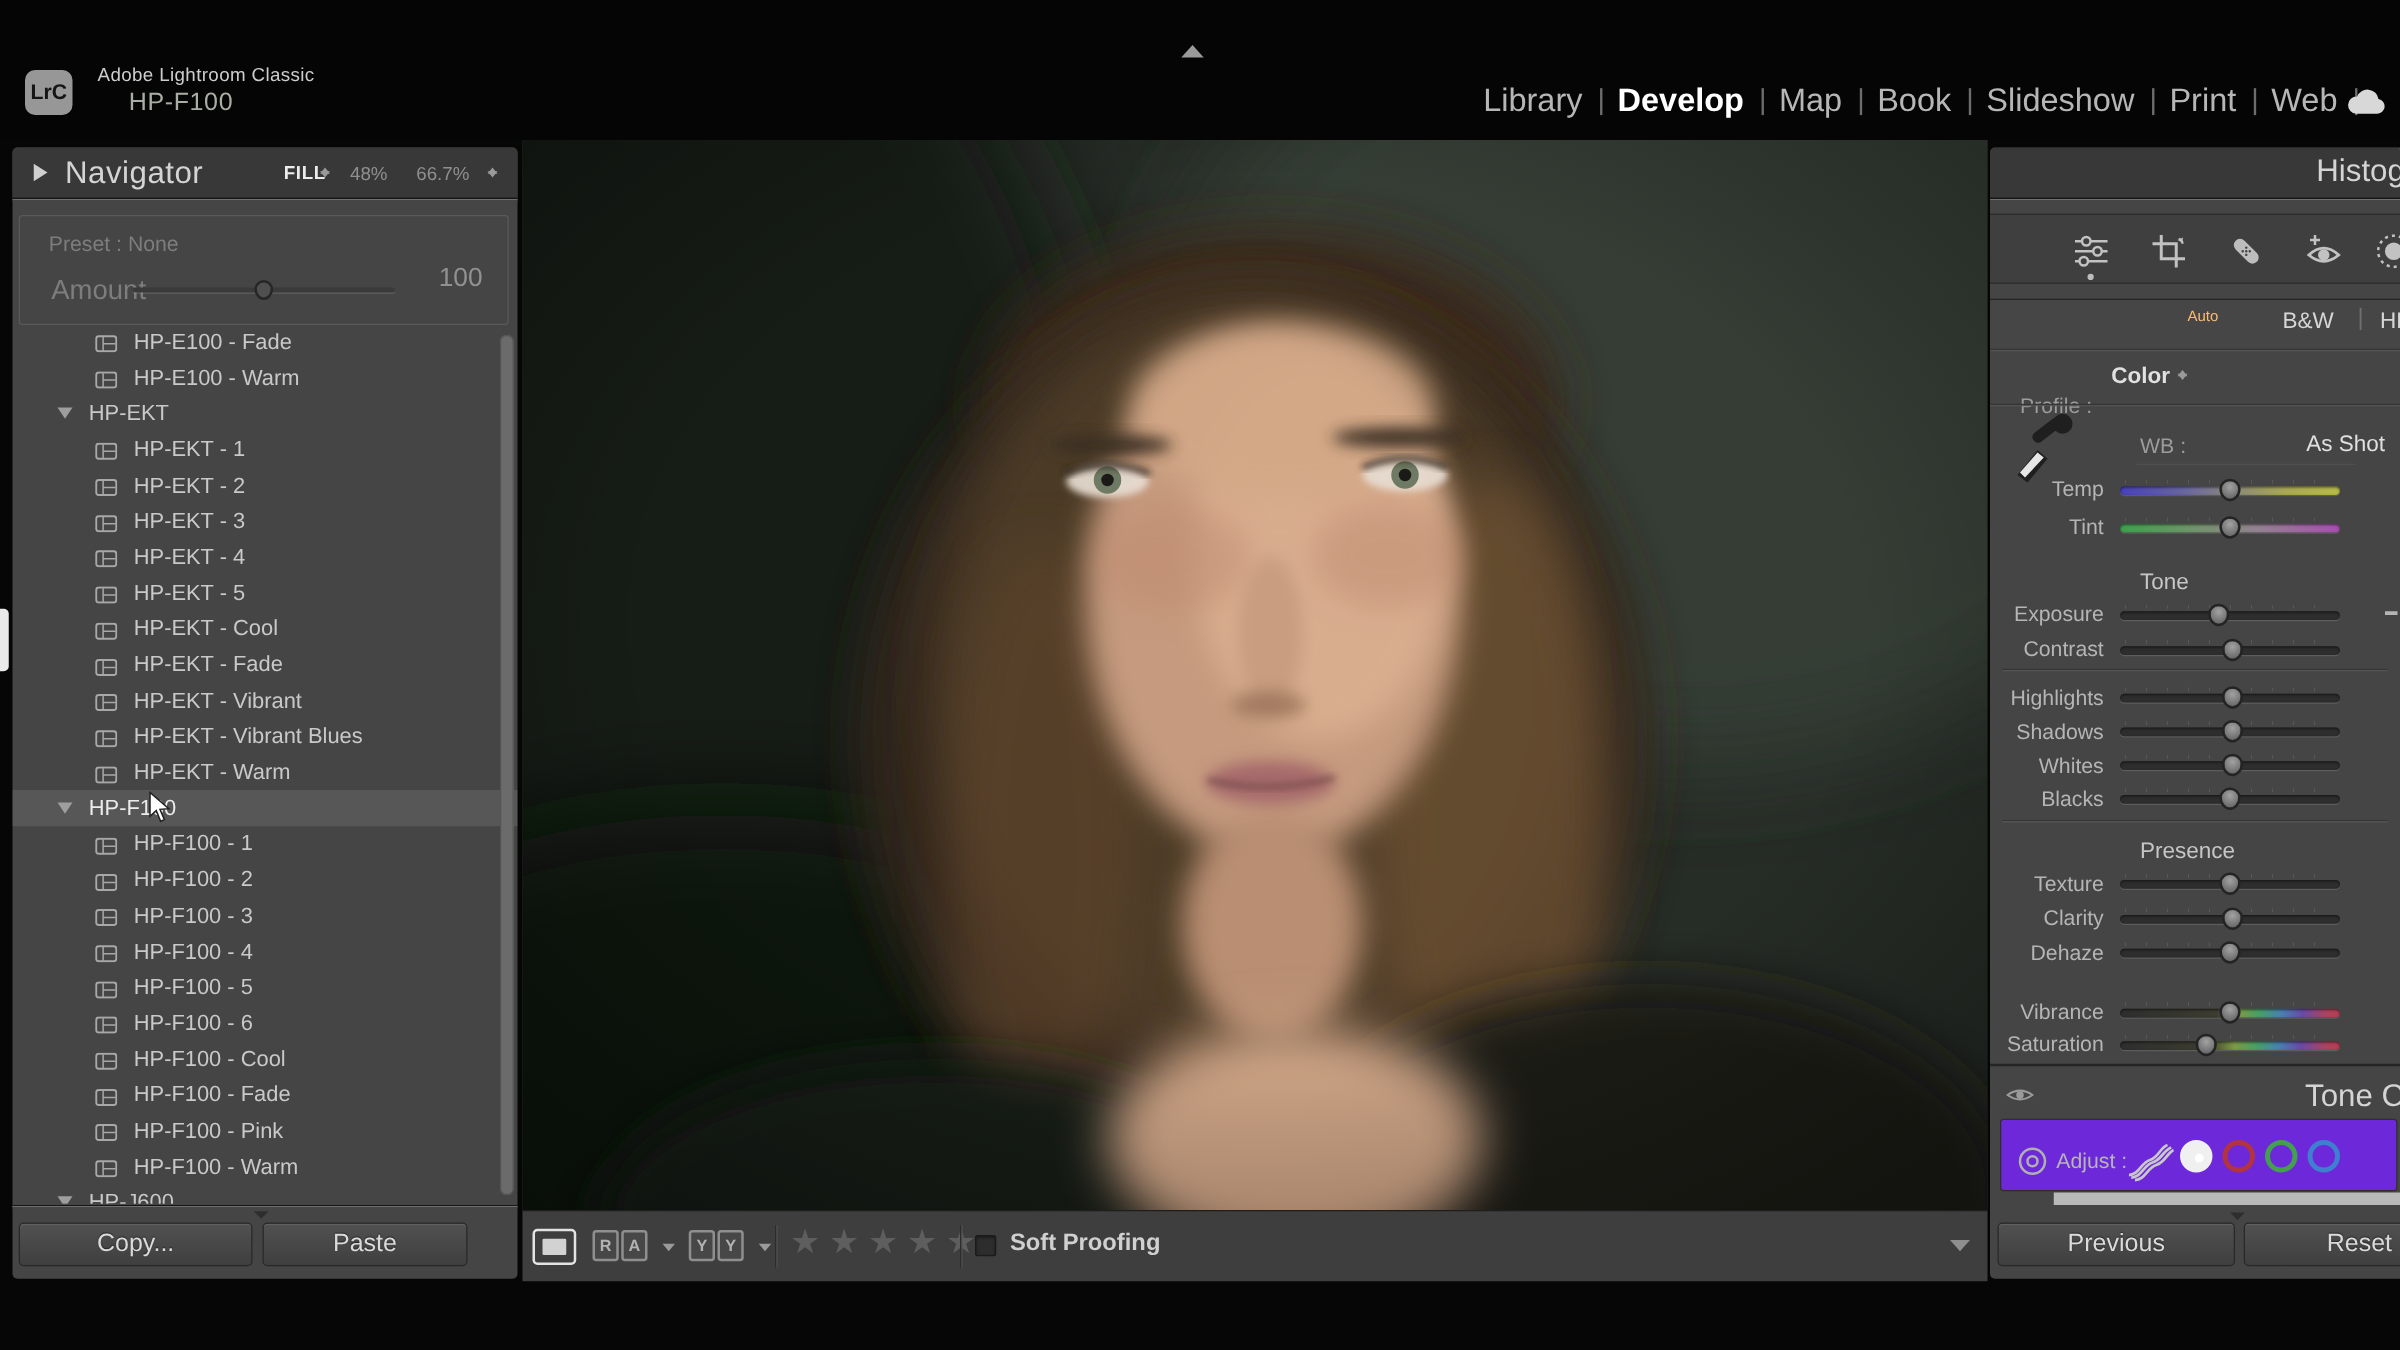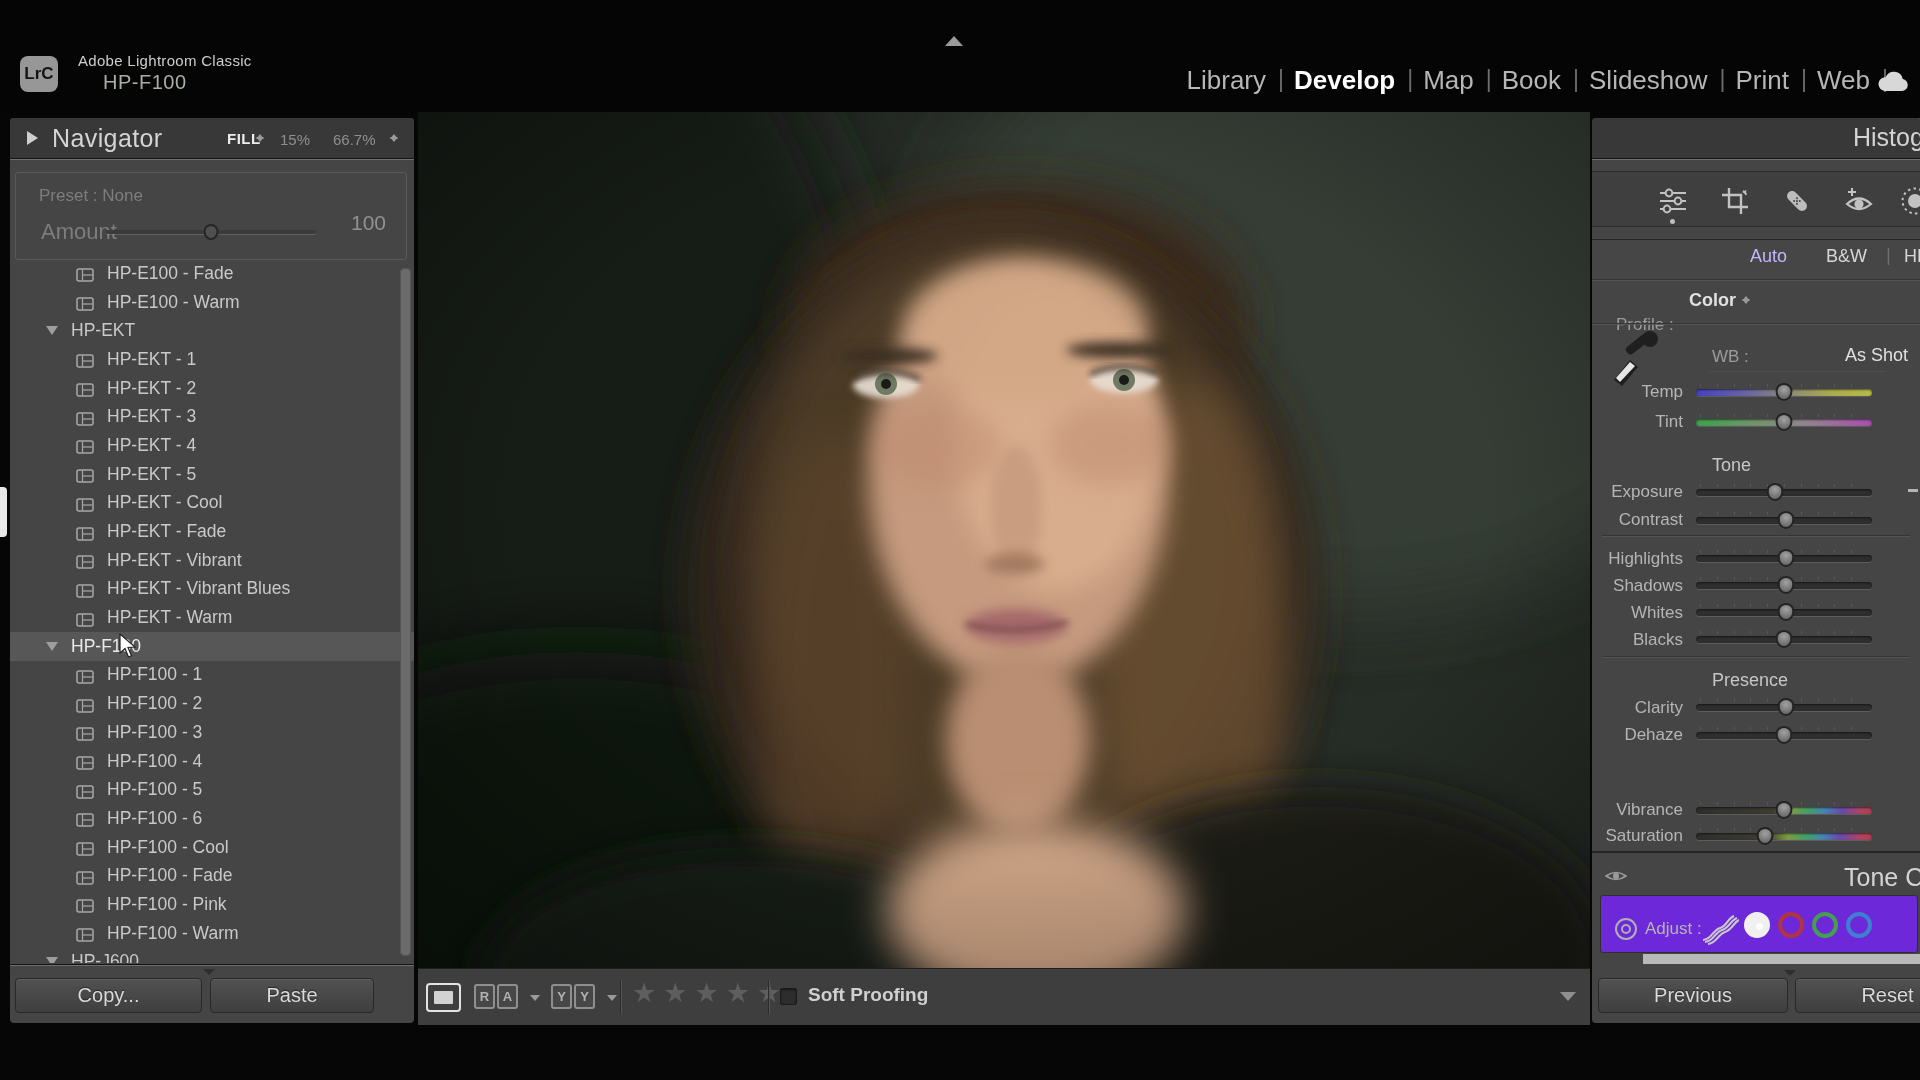--- a/index.html
+++ b/index.html
@@ -92,21 +92,21 @@
 
   
   .right-panel { left:1592px; top:118px; width:328px; height:905px; overflow:hidden; border-radius:4px 0 0 4px; }
   .histo-title { position:absolute; left:261px; top:5px; font-size:25px; color:#d4d4d4; white-space:nowrap; }
   .toolstrip { position:absolute; left:0; right:0; top:53px; height:56px; background:#3f3f3f;
                border-top:1px solid #2b2b2b; border-bottom:1px solid #2b2b2b; }
   .tool { position:absolute; top:14px; width:30px; height:30px; display:flex; align-items:center; justify-content:center; }
   .active-dot { position:absolute; left:78px; top:47px; width:5px; height:5px; border-radius:50%; background:#bdbdbd; }
 
   .treat-row { position:absolute; left:0; right:0; top:122px; height:38px; background:#464646; }
-  .auto-label { position:absolute; left:158px; top:128px; font-size:18px; color:#c4b5fd; }
+  .auto-label { position:absolute; left:158px; top:128px; font-size:12px; color:#fdba74; }
   .bw-label { position:absolute; left:234px; top:128px; font-size:18px; color:#d6d6d6; }
   .treat-sep { position:absolute; left:294px; top:126px; font-size:19px; color:#6e6e6e; }
   .edge-label { position:absolute; left:312px; top:128px; font-size:18px; color:#d6d6d6; white-space:nowrap; }
 
   .profile-label { position:absolute; left:24px; top:174px; font-size:17px; color:#9c9c9c;margin-top:23px; }
   .profile-value { position:absolute; left:97px; top:172px; font-size:18px; font-weight:700; color:#e0e0e0; }
 
   .dropper { position:absolute; left:14px; top:208px; }
   .wb-label { position:absolute; left:120px; top:229px; font-size:17px; color:#9c9c9c; }
   .wb-value { position:absolute; right:12px; top:227px; font-size:18px; color:#e0e0e0; }
@@ -183,21 +183,21 @@
       </svg>
     </div>
   </div>
 
   <div class="panel left-panel">
     <div class="phead">
       <div class="tri-right"></div>
       <div class="nav-title">Navigator</div>
       <div class="fill-label">FILL</div>
       <span class="updown" style="left:246px; top:12px;"></span>
-      <div class="zoom-100">15%</div>
+      <div class="zoom-100">48%</div>
       <div class="zoom-fit">66.7%</div>
       <span class="updown" style="left:380px; top:12px;"></span>
     </div>
     <div class="pdivider" style="top:40px;"></div>
 
     <div class="preset-box">
       <div class="preset-line">Preset : None</div>
       <div class="amount-label">Amount</div>
       <div class="amount-track">
         <div class="amount-thumb" id="amount-thumb" style="--pos: 50%;"></div>
@@ -726,20 +726,26 @@
           <div class="strack plain">
             <div class="sthumb" style="--pos: 50%;"></div>
           </div>
         </div>
       </div>
     <div class="thin-div" style="top:538px; left:10px; right:10px;"></div>
 
     <div class="sec-header" style="left:120px; top:552px;">Presence</div>
     <div class="srows presence-rows" style="top:576px;">
 
+        <div class="srow">
+          <span class="slabel">Texture</span>
+          <div class="strack plain">
+            <div class="sthumb" style="--pos: 50%;"></div>
+          </div>
+        </div>
 
         <div class="srow">
           <span class="slabel">Clarity</span>
           <div class="strack plain">
             <div class="sthumb" style="--pos: 51%;"></div>
           </div>
         </div>
 
         <div class="srow">
           <span class="slabel">Dehaze</span>

